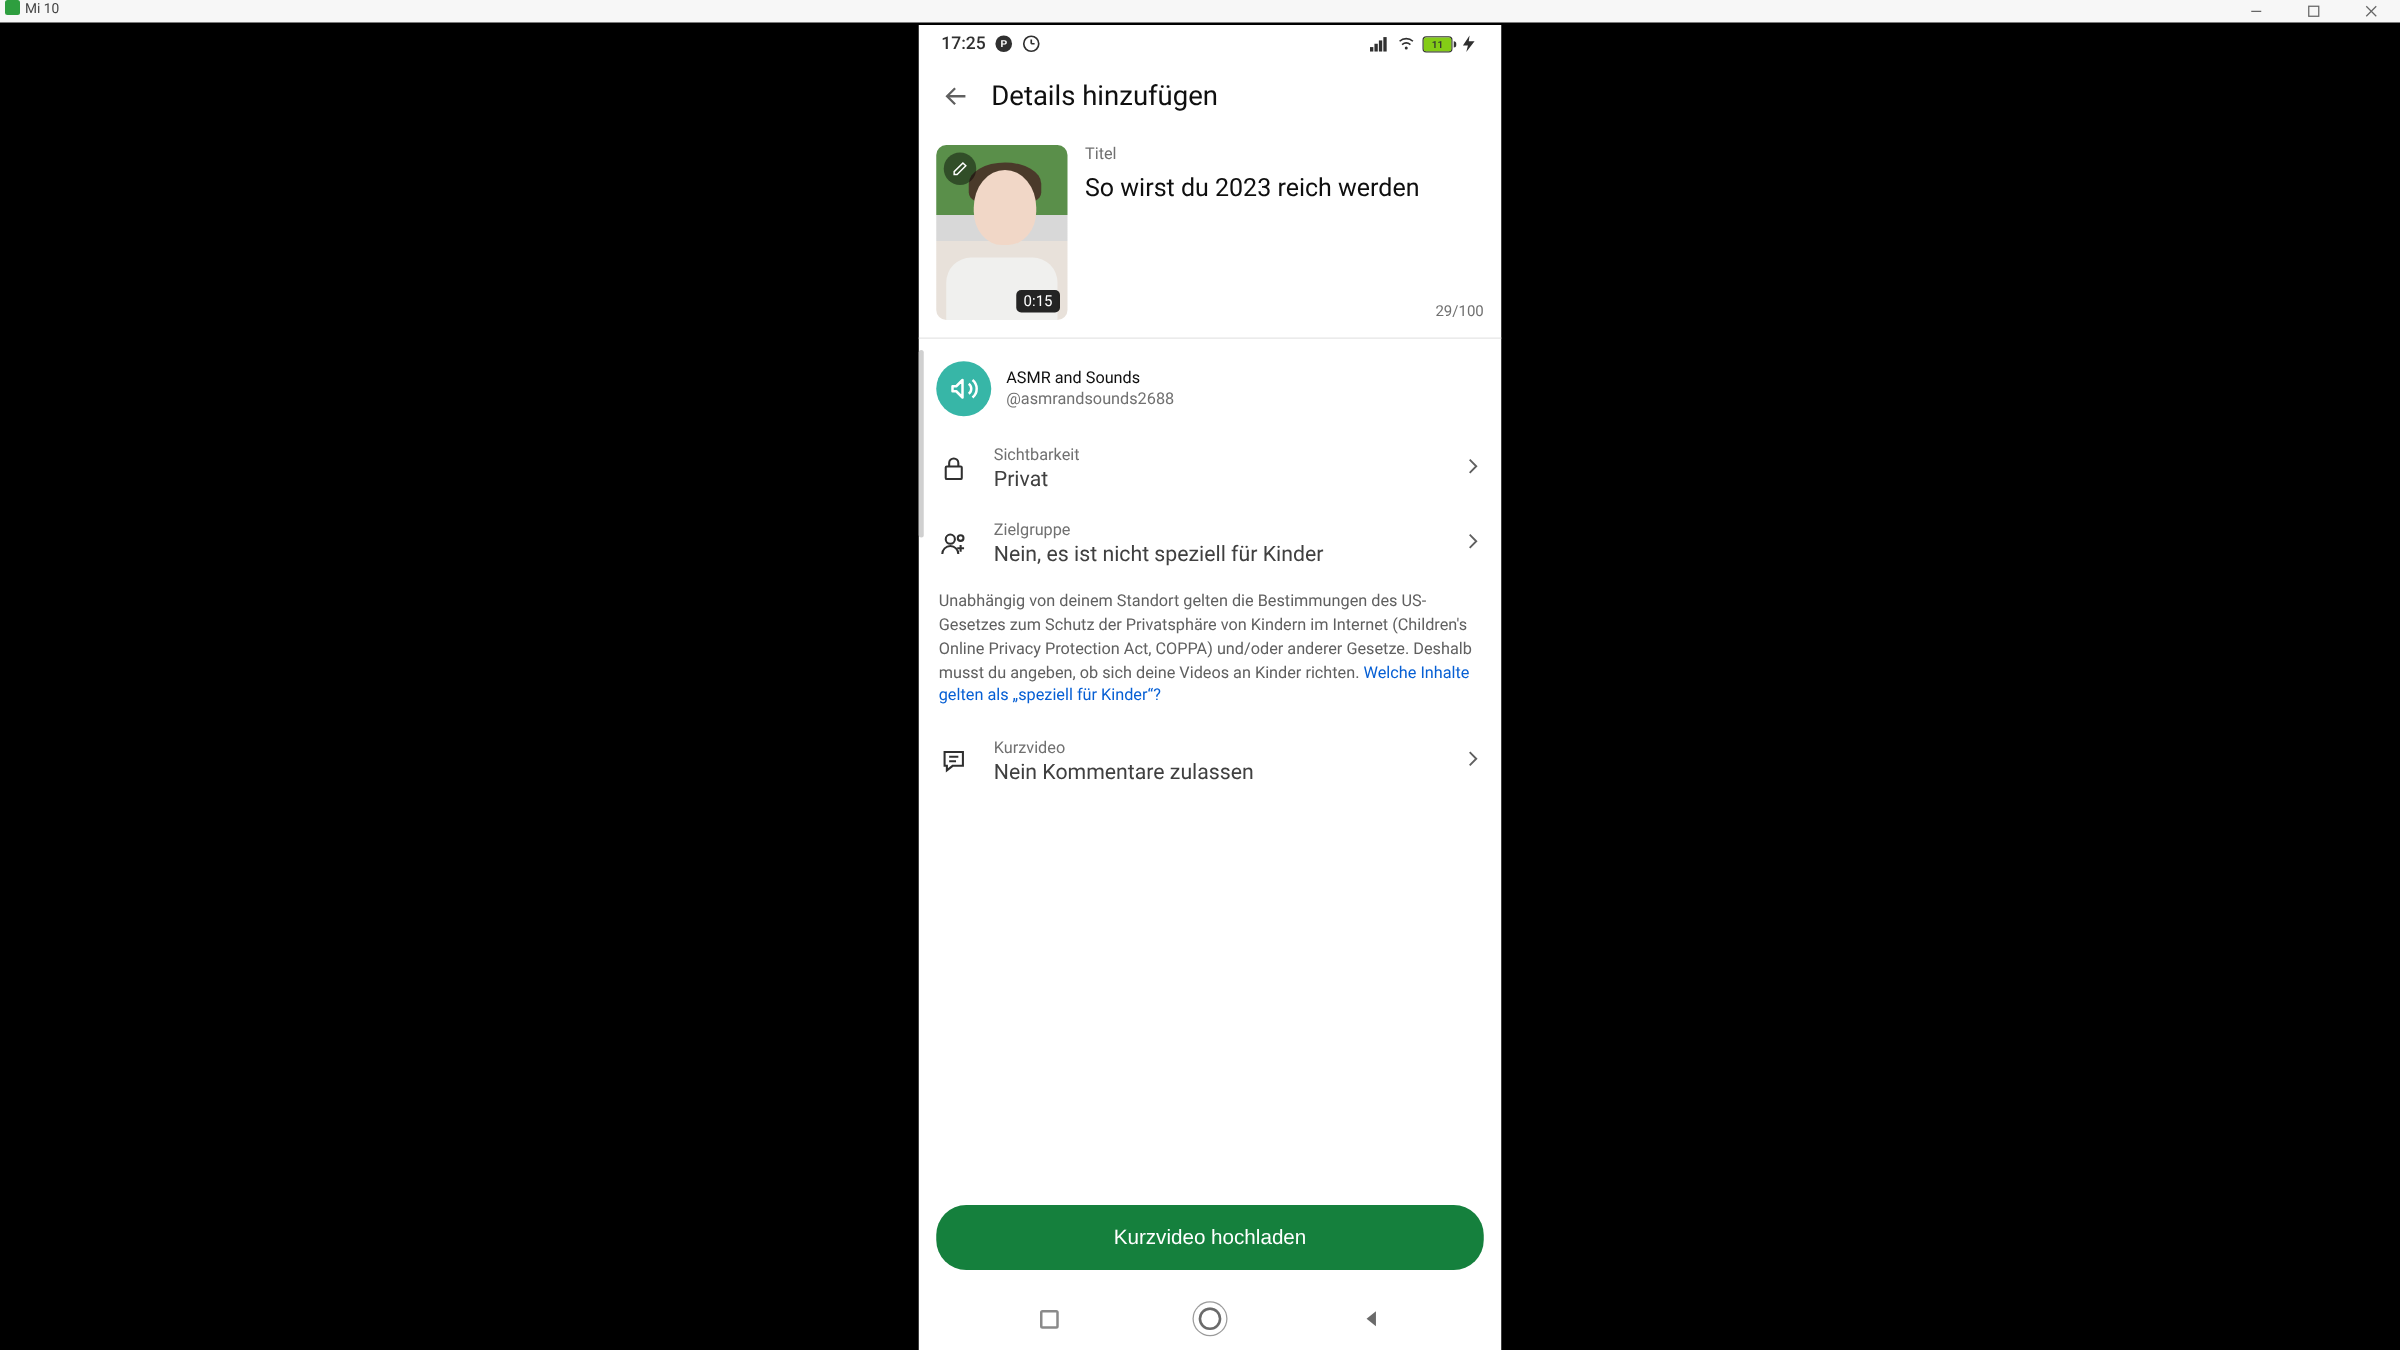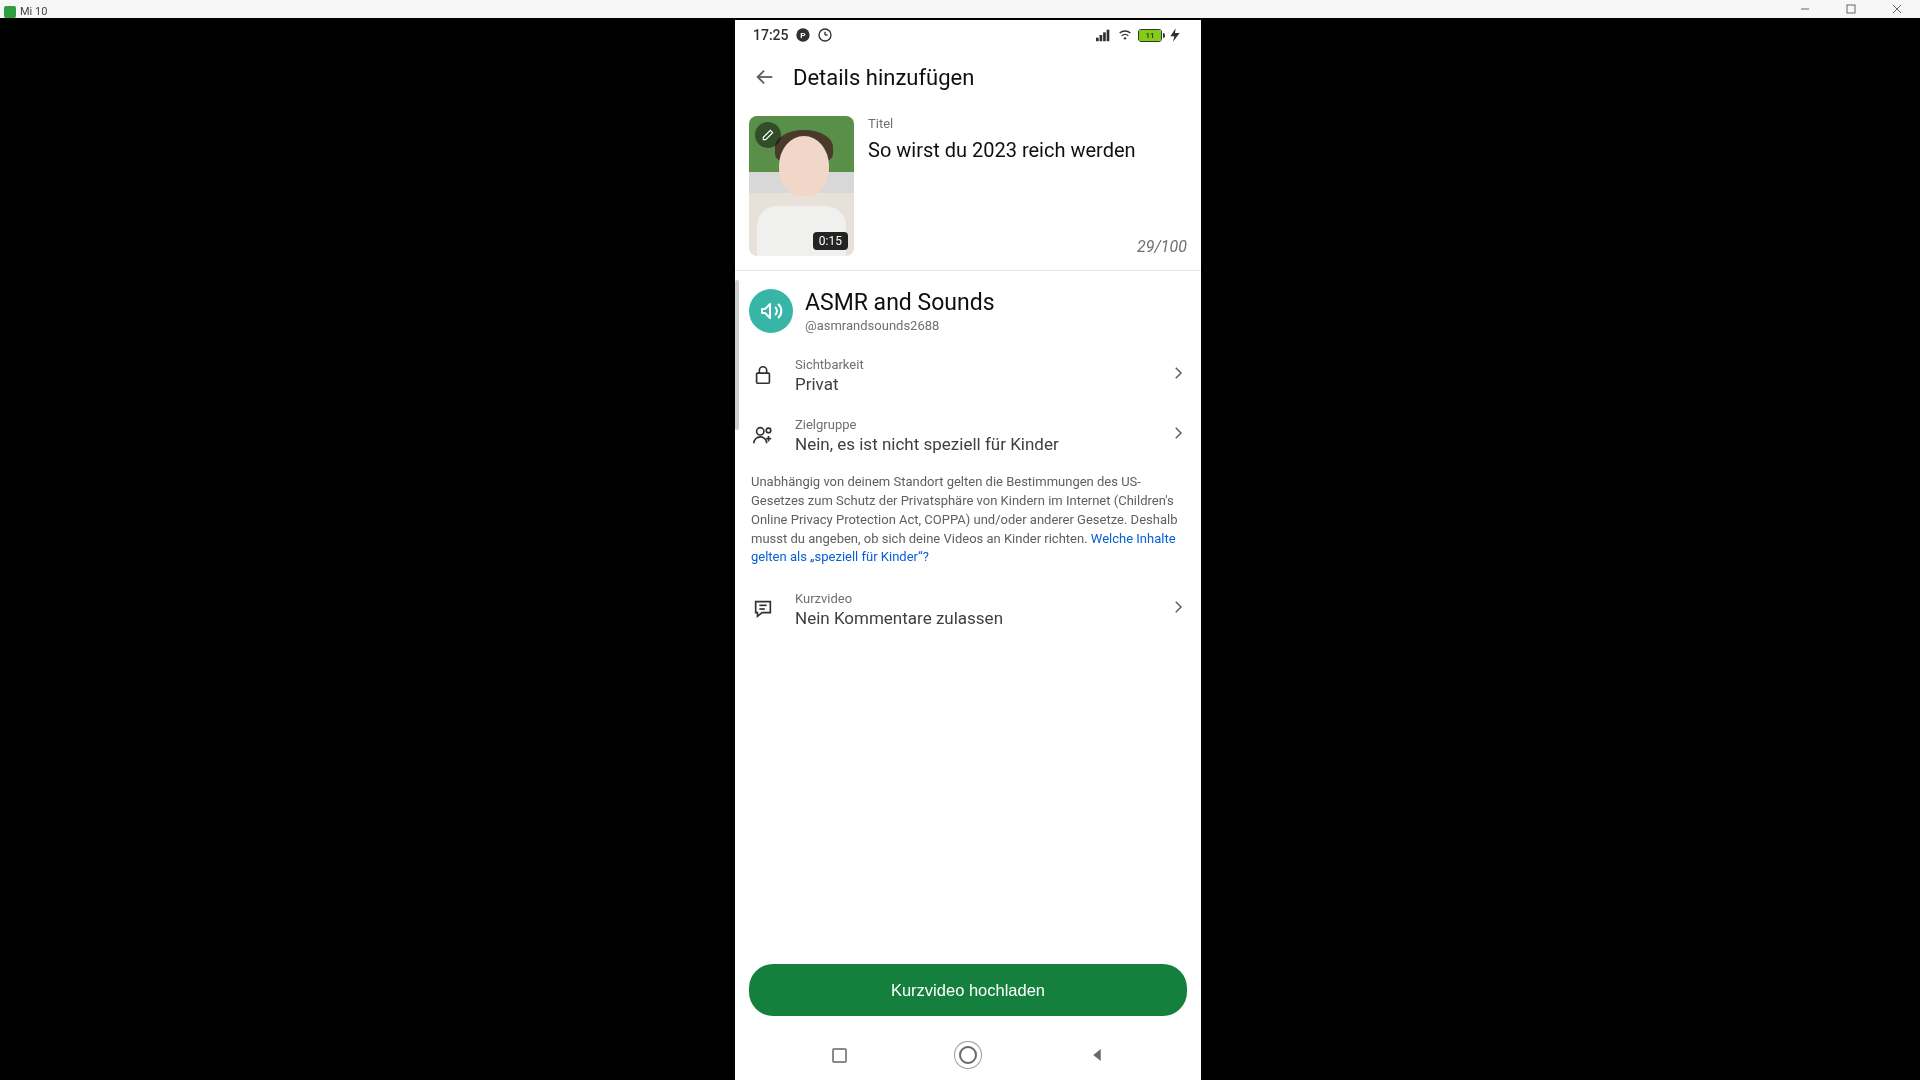--- a/index.html
+++ b/index.html
@@ -11,21 +11,21 @@
     overflow: hidden;
     position: relative;
   }
   
   .window-titlebar {
     position: absolute;
     top: 0; left: 0; right: 0;
     height: 18px;
     background: #f7f7f7;
     display: flex;
-    align-items: flex-end;
+    align-items: flex-start;
     font-size: 11px;
     color: #444;
     padding-left: 4px;
   }
   .window-titlebar .app-icon {
     width: 12px; height: 12px;
     background: #2e9e3f;
     margin-right: 4px;
     border-radius: 2px;
   }
@@ -141,33 +141,33 @@
     background:rgba(0,0,0,0.85); color:#fff; font-size:12px;
     padding:2px 6px; border-radius:4px;
   }
   .title-col { flex:1; display:flex; flex-direction:column; }
   .lbl-label { font-size:13px; color:#707070; margin-bottom:6px; }
   .title-input {
     font-size:20px; color:#0f0f0f; line-height:1.3;
     border:none; outline:none; width:100%; resize:none;
     font-family: inherit; padding:0; background:transparent;
   }
-  .char-count { margin-top:auto; align-self:flex-end; font-size:16px; color:#707070;font-style:italic; }
+  .char-count { margin-top:auto; align-self:flex-end; font-size:12px; color:#707070; }
 
   
   .channel-row {
     display:flex; align-items:center; gap:12px;
     padding: 18px 14px 12px 14px;
   }
   .avatar {
     width:44px; height:44px; border-radius:50%;
     background:#37b6a7; display:flex; align-items:center; justify-content:center;
   }
   .avatar svg { width:24px; height:24px; fill:#fff; }
-  .channel-name { font-size:23px; color:#0f0f0f; }
+  .channel-name { font-size:13px; color:#0f0f0f; }
   .channel-handle { font-size:13px; color:#707070; margin-top:2px; }
 
   
   .setting {
     display:flex; align-items:center; gap:18px;
     padding: 10px 14px;
     min-height: 60px;
   }
   .setting .s-icon {
     width:28px; display:flex; align-items:center; justify-content:center;

